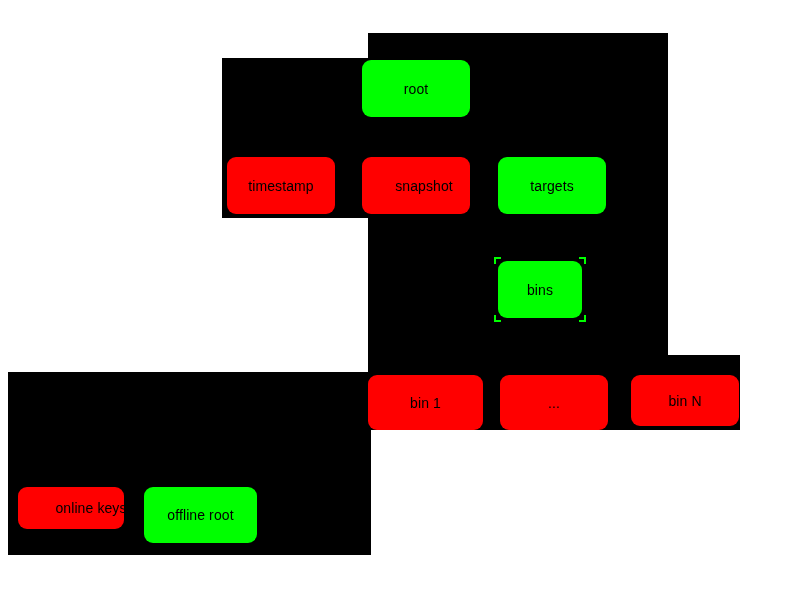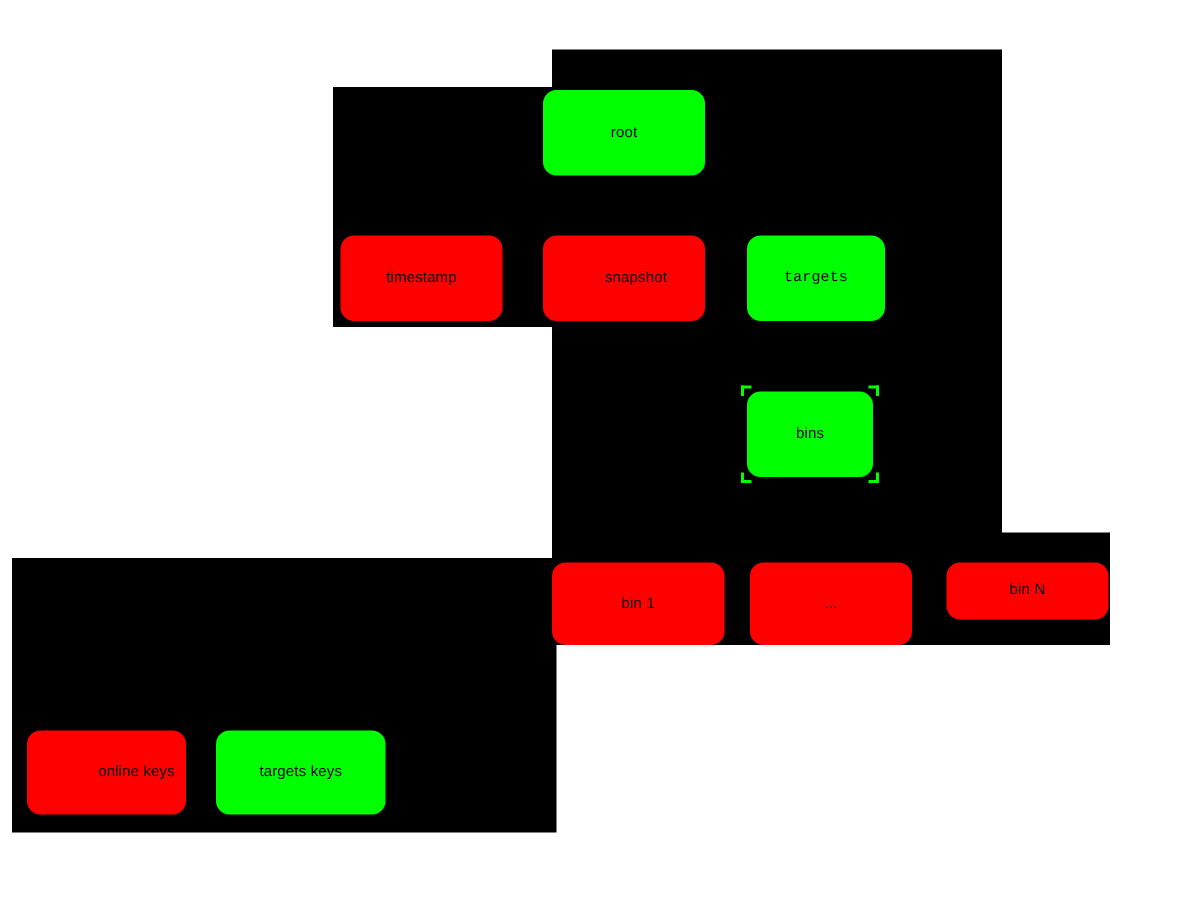--- a/index.html
+++ b/index.html
@@ -33,21 +33,21 @@
 
   
   .node {
     position: absolute;
     border-radius: 9px;
     box-sizing: border-box;
     display: flex;
     align-items: center;
     justify-content: center;
     color: #000000;
-    font-size: 10px;
+    font-size: 14px;
     line-height: 1;
     letter-spacing: 0.1px;
     white-space: nowrap;
     user-select: none;
   }
   .node.red   { background: #ff0000; }
   .node.green { background: #00ff00; }
 
   .node-label {
     pointer-events: none;
@@ -82,39 +82,39 @@
   <div id="node-layer">
       <div class="node green" style="left: 362px; top: 60px; width: 108px; height: 57px;">
         <span class="node-label">root</span>
       </div>
       <div class="node red" style="left: 227px; top: 157px; width: 108px; height: 57px;">
         <span class="node-label">timestamp</span>
       </div>
       <div class="node red" style="left: 362px; top: 157px; width: 108px; height: 57px; padding-left: 16px;">
         <span class="node-label">snapshot</span>
       </div>
-      <div class="node green" style="left: 498px; top: 157px; width: 92px; height: 57px; font-family: Liberation Mono, monospace;">
+      <div class="node green" style="left: 498px; top: 157px; width: 108px; height: 57px;">
         <span class="node-label">targets</span>
       </div>
       <div class="node green selected" style="left: 498px; top: 261px; width: 84px; height: 57px;">
         <span class="node-label">bins</span>
         <span class="handle tl" style="border-color: rgb(0, 255, 0);"></span>
         <span class="handle tr" style="border-color: rgb(0, 255, 0);"></span>
         <span class="handle bl" style="border-color: rgb(0, 255, 0);"></span>
         <span class="handle br" style="border-color: rgb(0, 255, 0);"></span>
       </div>
       <div class="node red" style="left: 368px; top: 375px; width: 115px; height: 55px;">
         <span class="node-label">bin 1</span>
       </div>
       <div class="node red" style="left: 500px; top: 375px; width: 108px; height: 55px;">
         <span class="node-label">...</span>
       </div>
-      <div class="node red" style="left: 631px; top: 375px; width: 108px; height: 38px;">
+      <div class="node red" style="left: 631px; top: 375px; width: 108px; height: 51px;">
         <span class="node-label">bin N</span>
       </div>
-      <div class="node red" style="left: 18px; top: 487px; width: 106px; height: 56px; padding-left: 40px;">
+      <div class="node red" style="left: 18px; top: 487px; width: 106px; height: 42px; padding-left: 40px;">
         <span class="node-label">online keys</span>
       </div>
       <div class="node green" style="left: 144px; top: 487px; width: 113px; height: 56px;">
-        <span class="node-label">targets keys</span>
+        <span class="node-label">offline root</span>
       </div>
     </div>
 </div>
 
 </body></html>

